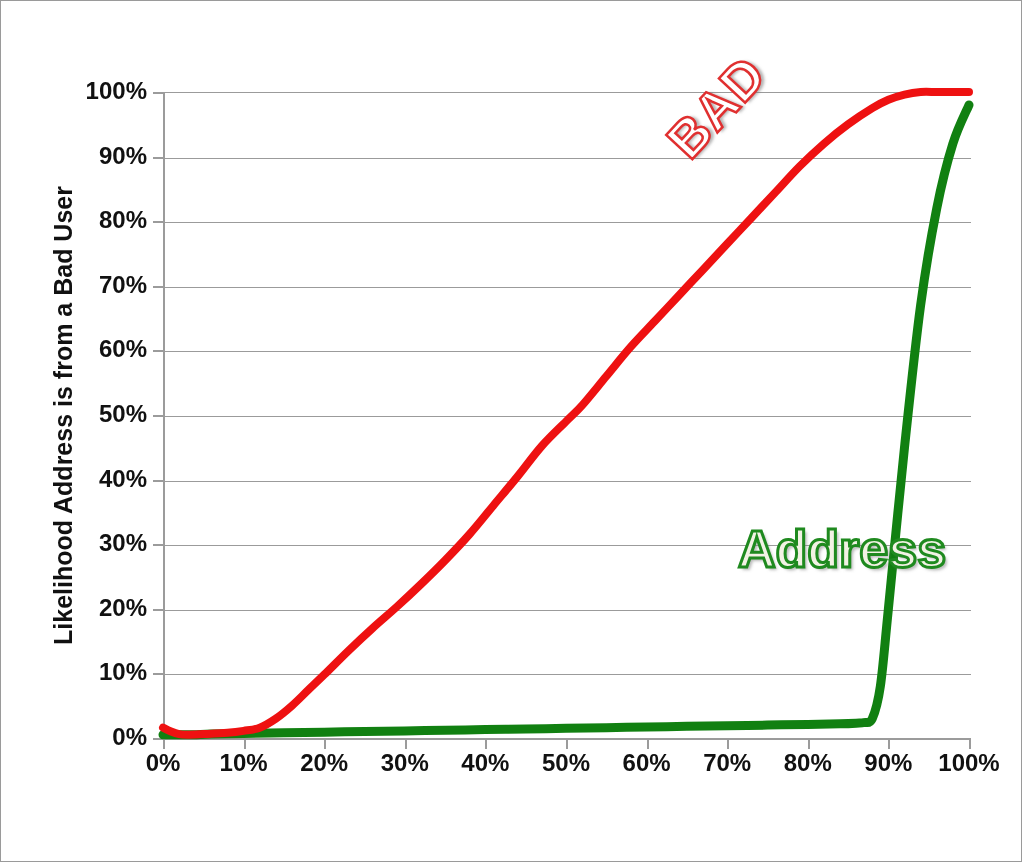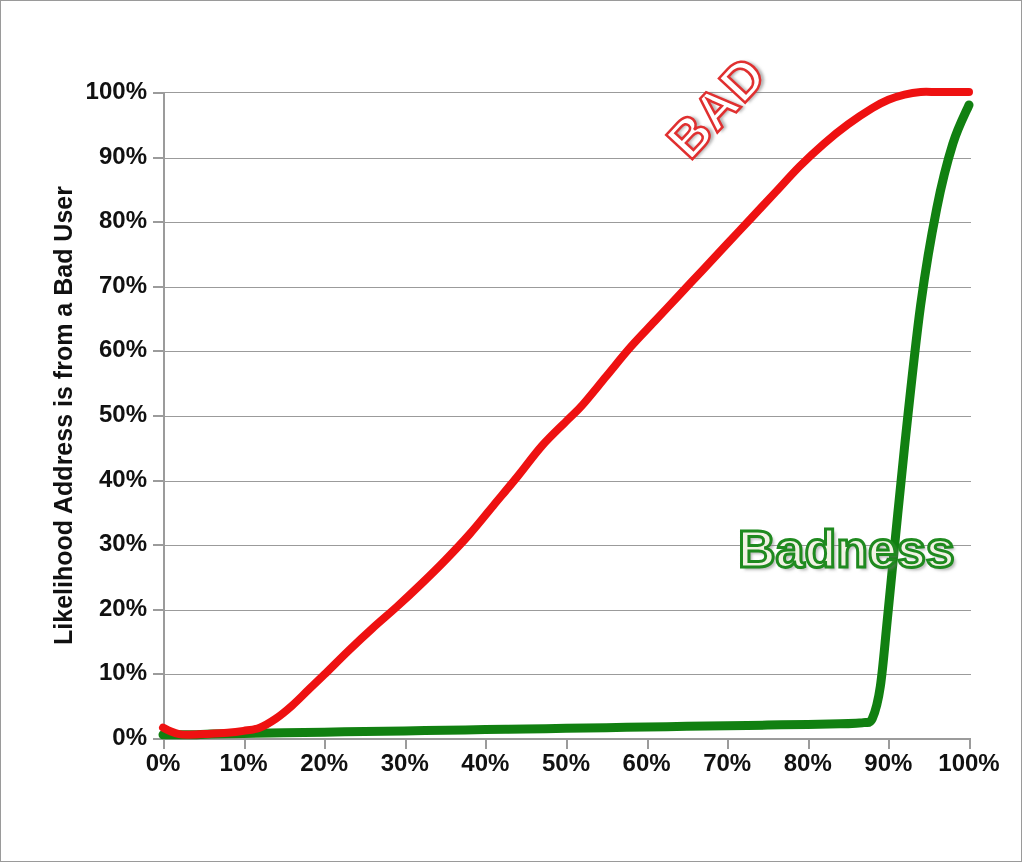--- a/index.html
+++ b/index.html
@@ -212,15 +212,15 @@
       <div class="xlabel" style="left: 887.4px;">90%</div>
       <div class="xlabel" style="left: 968px;">100%</div>
     </div>
 
   <svg id="curves" viewBox="0 0 806 646" preserveAspectRatio="none">
     <path id="series-peachy" fill="none" stroke-width="9" stroke-linecap="round" stroke-linejoin="round" d="M 0.00 642.77 C 4.03 642.77, 16.12 642.88, 24.18 642.77 C 32.24 642.66, 38.96 642.34, 48.36 642.12 C 57.76 641.91, 68.51 641.69, 80.60 641.48 C 92.69 641.26, 107.47 641.05, 120.90 640.83 C 134.33 640.62, 147.77 640.40, 161.20 640.19 C 174.63 639.97, 188.07 639.76, 201.50 639.54 C 214.93 639.32, 228.37 639.11, 241.80 638.89 C 255.23 638.68, 268.67 638.46, 282.10 638.25 C 295.53 638.03, 308.97 637.82, 322.40 637.60 C 335.83 637.39, 349.27 637.17, 362.70 636.96 C 376.13 636.74, 389.57 636.53, 403.00 636.31 C 416.43 636.09, 429.87 635.88, 443.30 635.66 C 456.73 635.45, 470.17 635.23, 483.60 635.02 C 497.03 634.80, 510.47 634.59, 523.90 634.37 C 537.33 634.16, 550.77 633.94, 564.20 633.73 C 577.63 633.51, 591.07 633.30, 604.50 633.08 C 617.93 632.86, 632.71 632.65, 644.80 632.43 C 656.89 632.22, 668.98 632.00, 677.04 631.79 C 685.10 631.57, 689.13 631.36, 693.16 631.14 C 697.19 630.93, 698.53 631.25, 701.22 630.50 C 703.91 629.74, 706.59 632.65, 709.28 626.62 C 711.97 620.59, 714.65 612.62, 717.34 594.32 C 720.03 576.02, 721.37 556.64, 725.40 516.80 C 729.43 476.96, 736.15 405.90, 741.52 355.30 C 746.89 304.70, 752.27 253.02, 757.64 213.18 C 763.01 173.34, 768.39 143.20, 773.76 116.28 C 779.13 89.36, 784.51 68.91, 789.88 51.68 C 795.25 34.45, 803.31 19.38, 806.00 12.92" stroke="#118011"></path>
     <path id="series-bad" fill="none" stroke-width="8" stroke-linecap="round" stroke-linejoin="round" d="M 0.00 635.66 C 1.34 636.31, 5.37 638.46, 8.06 639.54 C 10.75 640.62, 13.43 641.59, 16.12 642.12 C 18.81 642.66, 20.15 642.77, 24.18 642.77 C 28.21 642.77, 33.58 642.45, 40.30 642.12 C 47.02 641.80, 57.76 641.37, 64.48 640.83 C 71.20 640.29, 75.23 639.76, 80.60 638.89 C 85.97 638.03, 91.35 637.71, 96.72 635.66 C 102.09 633.62, 107.47 630.28, 112.84 626.62 C 118.21 622.96, 123.59 618.44, 128.96 613.70 C 134.33 608.96, 139.71 603.36, 145.08 598.20 C 150.45 593.03, 154.48 589.26, 161.20 582.69 C 167.92 576.12, 177.32 566.54, 185.38 558.79 C 193.44 551.04, 201.50 543.50, 209.56 536.18 C 217.62 528.86, 225.68 522.18, 233.74 514.86 C 241.80 507.54, 249.86 500.00, 257.92 492.25 C 265.98 484.50, 274.04 476.64, 282.10 468.35 C 290.16 460.06, 298.22 451.66, 306.28 442.51 C 314.34 433.36, 322.40 423.13, 330.46 413.44 C 338.52 403.75, 346.58 394.28, 354.64 384.37 C 362.70 374.46, 370.76 363.16, 378.82 354.01 C 386.88 344.86, 396.28 336.24, 403.00 329.46 C 409.72 322.68, 412.40 320.85, 419.12 313.31 C 425.84 305.77, 435.24 293.93, 443.30 284.24 C 451.36 274.55, 459.42 264.32, 467.48 255.17 C 475.54 246.02, 483.60 237.94, 491.66 229.33 C 499.72 220.72, 507.78 212.10, 515.84 203.49 C 523.90 194.88, 531.96 186.26, 540.02 177.65 C 548.08 169.04, 556.14 160.42, 564.20 151.81 C 572.26 143.20, 580.32 134.58, 588.38 125.97 C 596.44 117.36, 604.50 108.74, 612.56 100.13 C 620.62 91.52, 628.68 82.36, 636.74 74.29 C 644.80 66.21, 652.86 58.68, 660.92 51.68 C 668.98 44.68, 677.04 38.22, 685.10 32.30 C 693.16 26.38, 702.56 20.24, 709.28 16.15 C 716.00 12.06, 720.03 10.01, 725.40 7.75 C 730.77 5.49, 736.15 3.88, 741.52 2.58 C 746.89 1.29, 752.27 0.43, 757.64 0.00 C 763.01 -0.43, 768.39 0.00, 773.76 0.00 C 779.13 0.00, 784.51 0.00, 789.88 0.00 C 795.25 0.00, 803.31 0.00, 806.00 0.00" stroke="#ee1111"></path>
   </svg>
 
   <div class="annot" id="annot-bad">BAD</div>
-  <div class="annot" id="annot-peachy">Badness</div>
+  <div class="annot" id="annot-peachy">Address</div>
 
 </div>
 
 </body></html>

